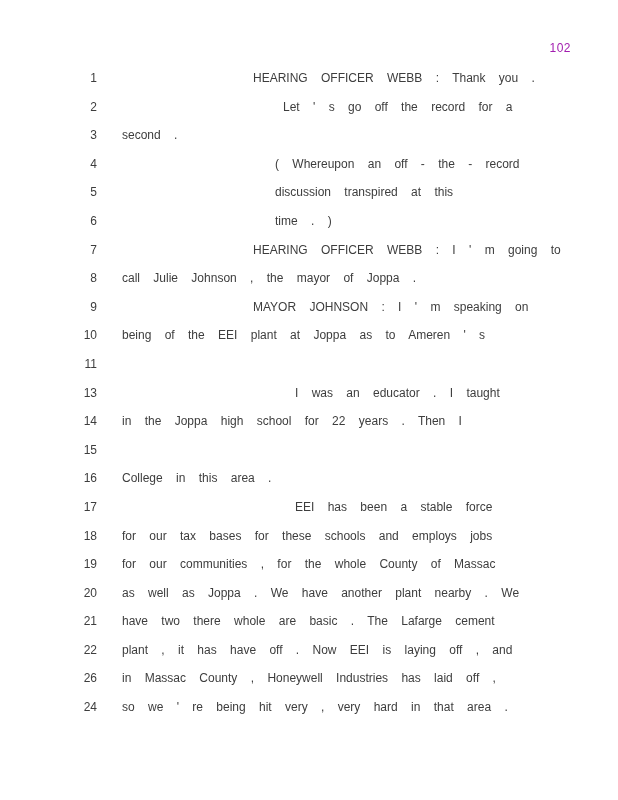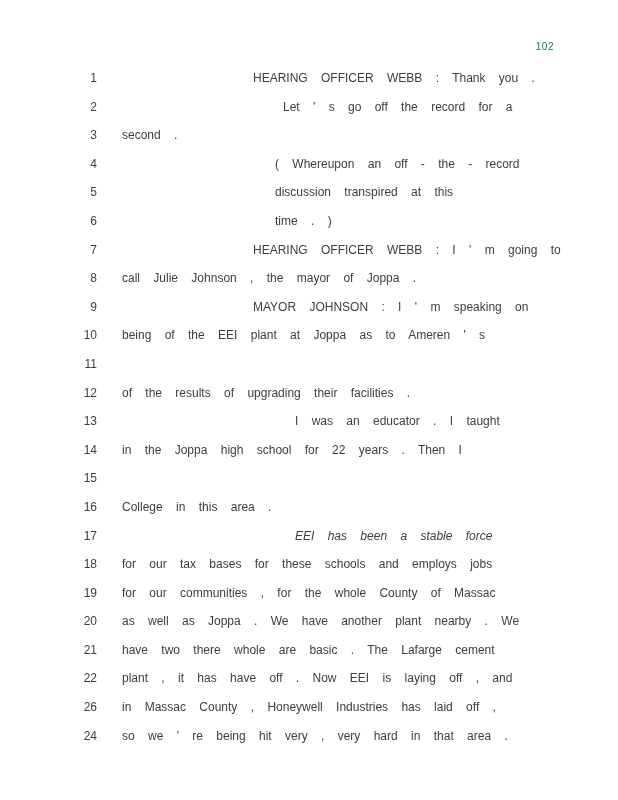--- a/index.html
+++ b/index.html
@@ -13,24 +13,24 @@
     height: 800px;
     background: #ffffff;
     overflow: hidden;
     font-family: "Liberation Sans", "DejaVu Sans", sans-serif;
     color: #3d3d3d;
     font-size: 12px;
   }
   .pagenum {
     position: absolute;
     top: 41px;
-    right: 64px;
-    font-size: 10px;
+    right: 47px;
+    font-size: 12px;
     letter-spacing: 0.5px;
-    color: #0f766e;
+    color: #a21caf;
   }
   .content {
     position: absolute;
     top: 64px;
     left: 0;
     right: 0;
   }
   .line {
     display: flex;
     align-items: baseline;
@@ -94,41 +94,37 @@
         <span class="txt" style="padding-left: 131px;">MAYOR JOHNSON : I ' m speaking on</span>
       </div>
       <div class="line">
         <span class="num">10</span>
         <span class="txt" style="padding-left: 0px;">being of the EEI plant at Joppa as to Ameren ' s</span>
       </div>
       <div class="line">
         <span class="num">11</span>
       </div>
       <div class="line">
-        <span class="num">12</span>
-        <span class="txt" style="padding-left: 0px;">of the results of upgrading their facilities .</span>
-      </div>
-      <div class="line">
         <span class="num">13</span>
         <span class="txt" style="padding-left: 173px;">I was an educator . I taught</span>
       </div>
       <div class="line">
         <span class="num">14</span>
         <span class="txt" style="padding-left: 0px;">in the Joppa high school for 22 years . Then I</span>
       </div>
       <div class="line">
         <span class="num">15</span>
       </div>
       <div class="line">
         <span class="num">16</span>
         <span class="txt" style="padding-left: 0px;">College in this area .</span>
       </div>
       <div class="line">
         <span class="num">17</span>
-        <span class="txt" style="padding-left: 173px; font-style: italic;">EEI has been a stable force</span>
+        <span class="txt" style="padding-left: 173px;">EEI has been a stable force</span>
       </div>
       <div class="line">
         <span class="num">18</span>
         <span class="txt" style="padding-left: 0px;">for our tax bases for these schools and employs jobs</span>
       </div>
       <div class="line">
         <span class="num">19</span>
         <span class="txt" style="padding-left: 0px;">for our communities , for the whole County of Massac</span>
       </div>
       <div class="line">

